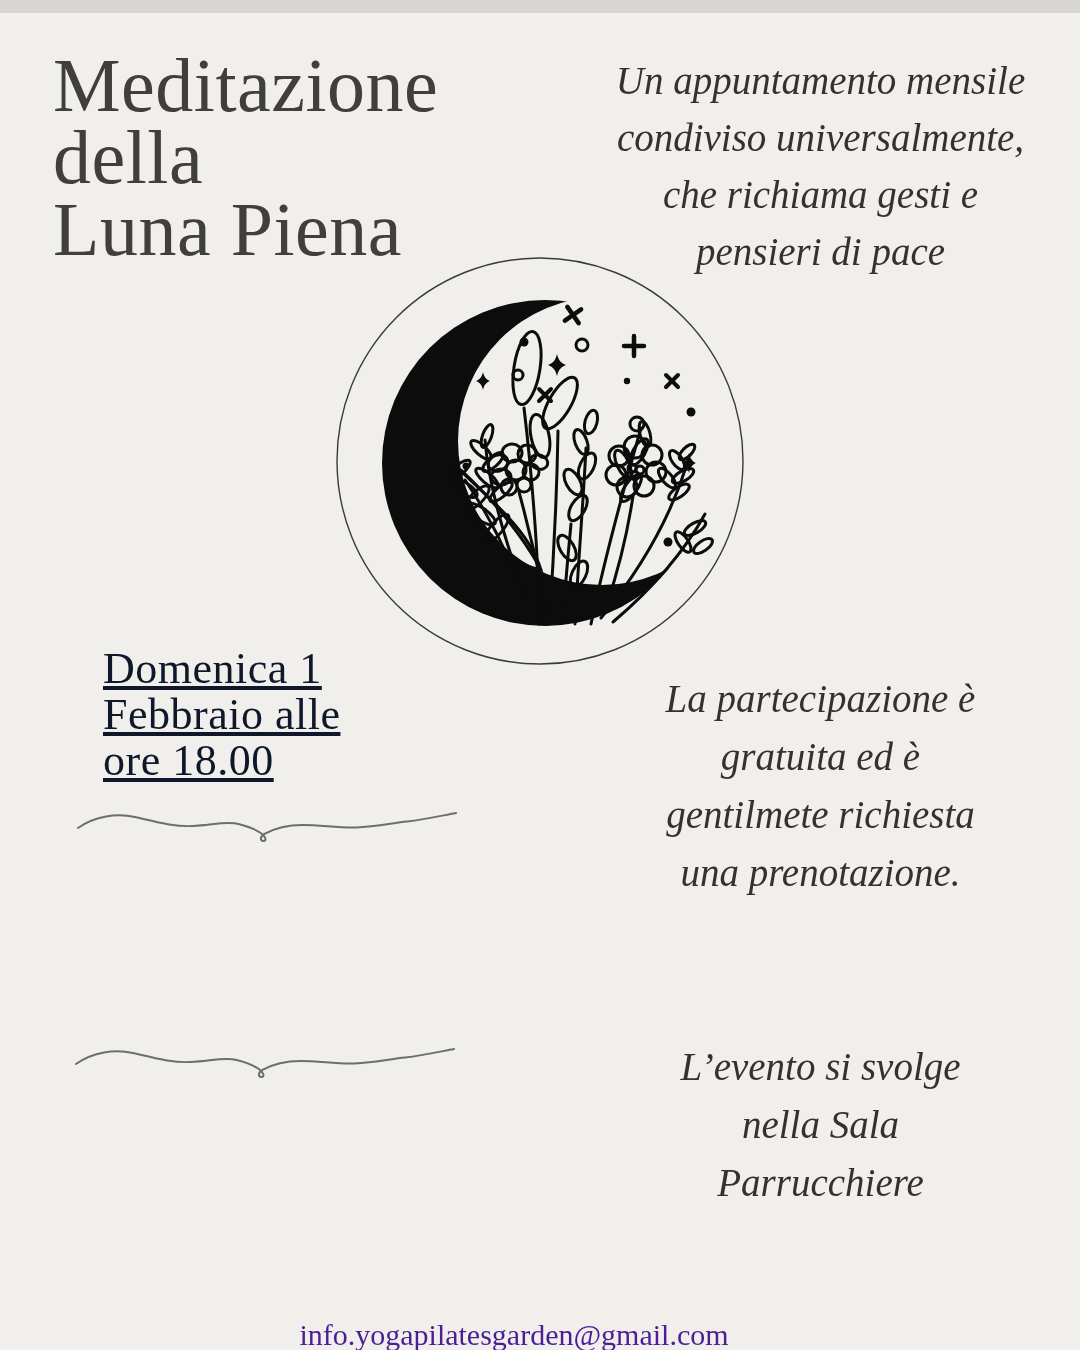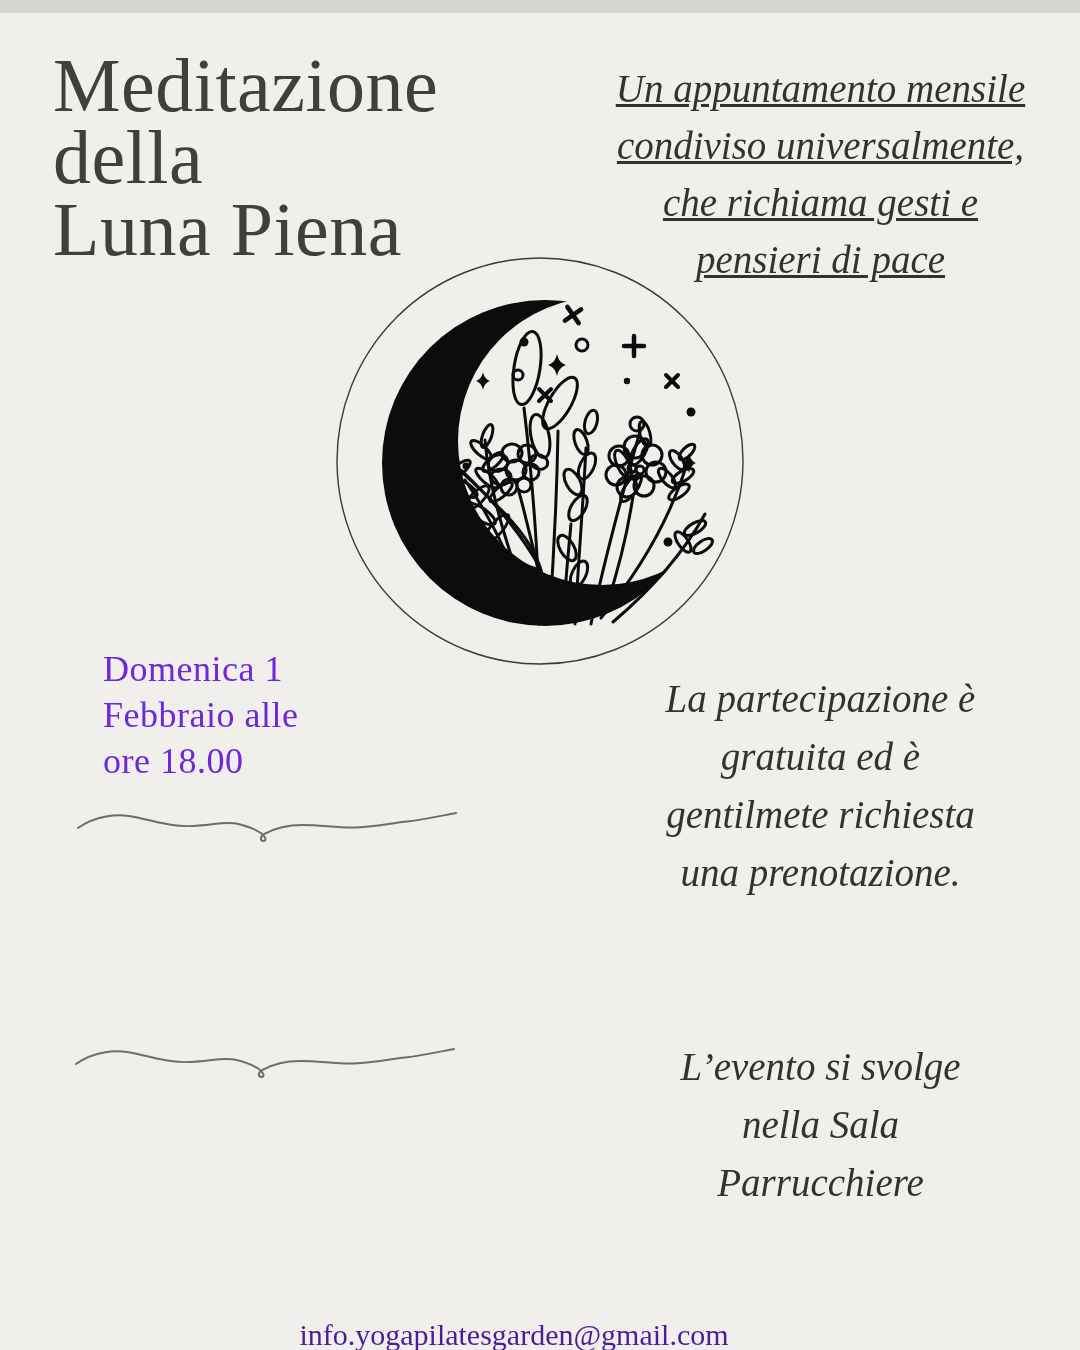--- a/index.html
+++ b/index.html
@@ -21,32 +21,33 @@
     color:#403f3b;letter-spacing:0.5px;
   }
 
   
   .italic-block{
     position:absolute;left:568px;width:505px;
     font-style:italic;color:#33322f;
     text-align:center;
     font-size:39px;line-height:57px;
   }
-  .intro{top:47px;text-decoration:underline;}
+  .intro{top:39px;}
   .participation{top:657px;line-height:58px;}
   .venue{top:1025px;line-height:58px;}
 
   
   .moon{position:absolute;left:335px;top:243px;width:410px;height:410px;}
 
   
   .schedule-item{
     position:absolute;left:103px;width:430px;
-    font-size:36px;line-height:46px;color:#6d28d9;
+    font-size:44px;line-height:46px;color:#0f172a;
     letter-spacing:0.5px;
+    text-decoration:underline;
   }
   .s1{top:633px;}
   .s2{top:862px;}
   .s3{top:1092px;}
 
   .divider{position:absolute;width:384px;height:34px;}
   .d1{left:75px;top:796px;}
   .d2{left:73px;top:1032px;}
 
   

